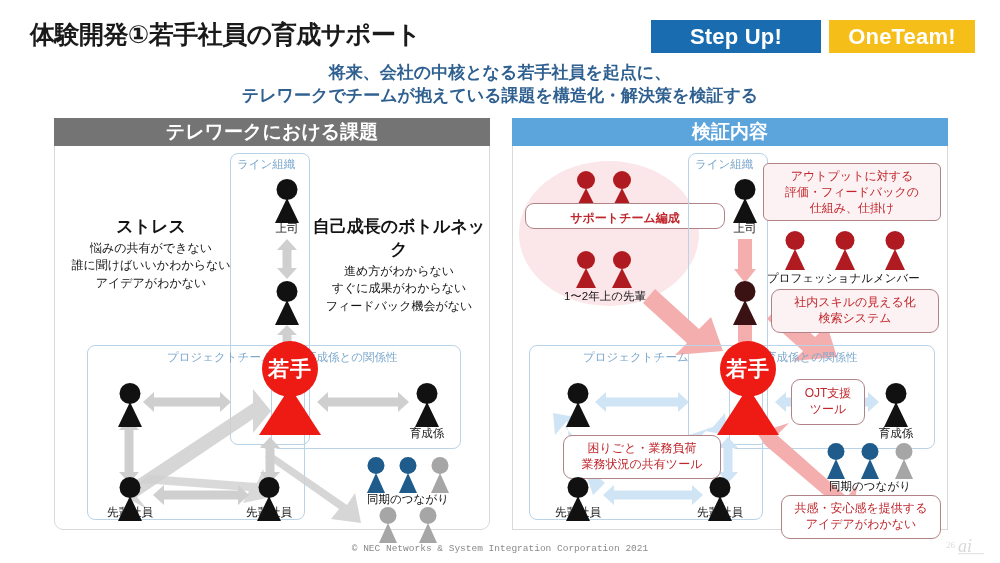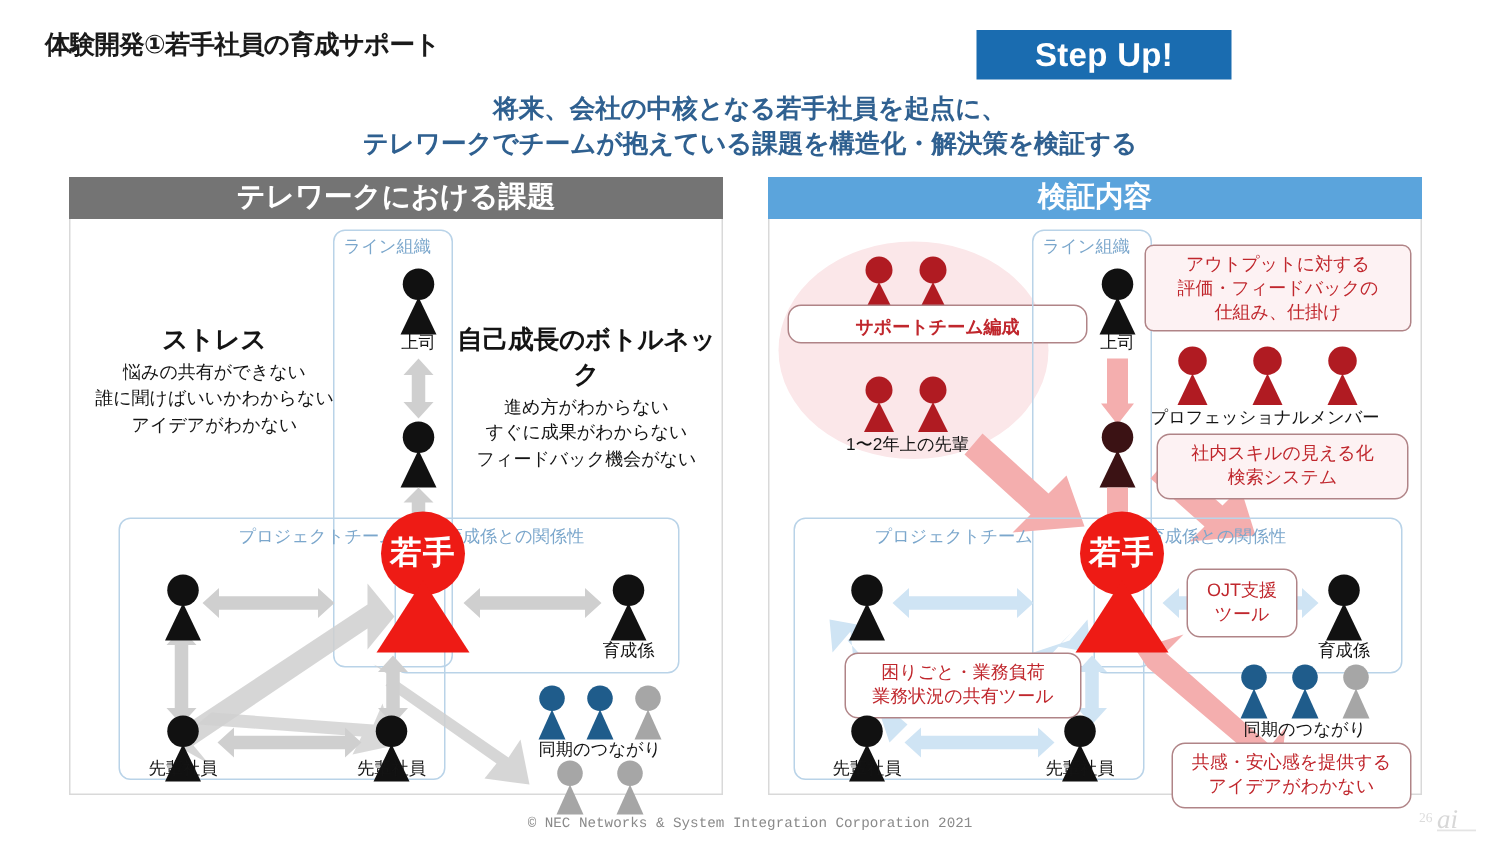--- a/index.html
+++ b/index.html
@@ -7,42 +7,42 @@
   body{
     width:1000px;height:563px;overflow:hidden;background:#ffffff;
     font-family:"Liberation Sans","DejaVu Sans",sans-serif;
     position:relative;
   }
   .slide{position:absolute;inset:0;}
 
   
   .title{
     position:absolute;left:30px;top:18px;
-    font-size:17px;font-weight:bold;color:#1a1a1a;letter-spacing:-.5px;
+    font-size:25px;font-weight:bold;color:#1a1a1a;letter-spacing:-.5px;
     white-space:nowrap;
   }
   .badge{
     position:absolute;top:20px;height:33px;line-height:33px;
     text-align:center;font-size:22px;font-weight:bold;color:#ffffff;
     letter-spacing:.2px;
   }
   .badge.blue{left:651px;width:170px;background:#1a6cb0;}
   .badge.amber{left:829px;width:146px;background:#f5be19;}
 
   .subtitle{
     position:absolute;left:0;right:0;top:62px;
     text-align:center;color:#2f6090;font-size:17px;line-height:1.35;
     font-weight:bold;
   }
   .subtitle .l2{display:block;}
 
   
   .panel{position:absolute;top:118px;width:436px;height:412px;
          background:#ffffff;border:1px solid #d9d9d9;box-sizing:border-box;}
-  .panel.left{left:46px;}
+  .panel.left{left:54px;border-radius:9px;}
   .panel.right{left:512px;}
   .panel-head{
     position:absolute;left:-1px;top:-1px;width:436px;height:28px;line-height:28px;
     text-align:center;color:#ffffff;font-size:19px;font-weight:bold;
   }
   .panel.left .panel-head{background:#747474;}
   .panel.right .panel-head{background:#5ba4dc;}
 
   .body{position:absolute;left:0;top:28px;width:434px;height:383px;}
 
@@ -111,20 +111,21 @@
   }
   .wm{position:absolute;right:12px;top:528px;width:46px;height:30px;opacity:.35;}
 </style>
 </head>
 <body>
 
 <div class="slide">
 
   <div class="title">体験開発①若手社員の育成サポート</div>
   <div class="badge blue">Step Up!</div>
+  <div class="badge amber">OneTeam!</div>
 
   <div class="subtitle">
     <span class="l2">将来、会社の中核となる若手社員を起点に、</span>
     <span class="l2">テレワークでチームが抱えている課題を構造化・解決策を検証する</span>
   </div>
 
   <div class="panel left">
     <div class="panel-head">テレワークにおける課題</div>
     <div class="body">
 

